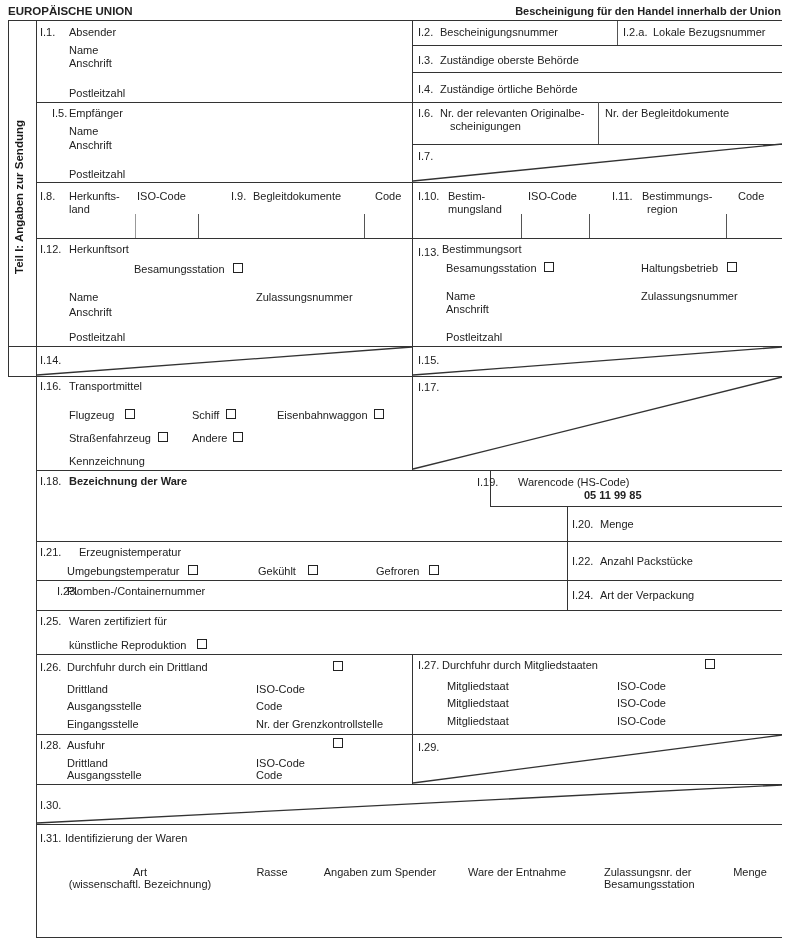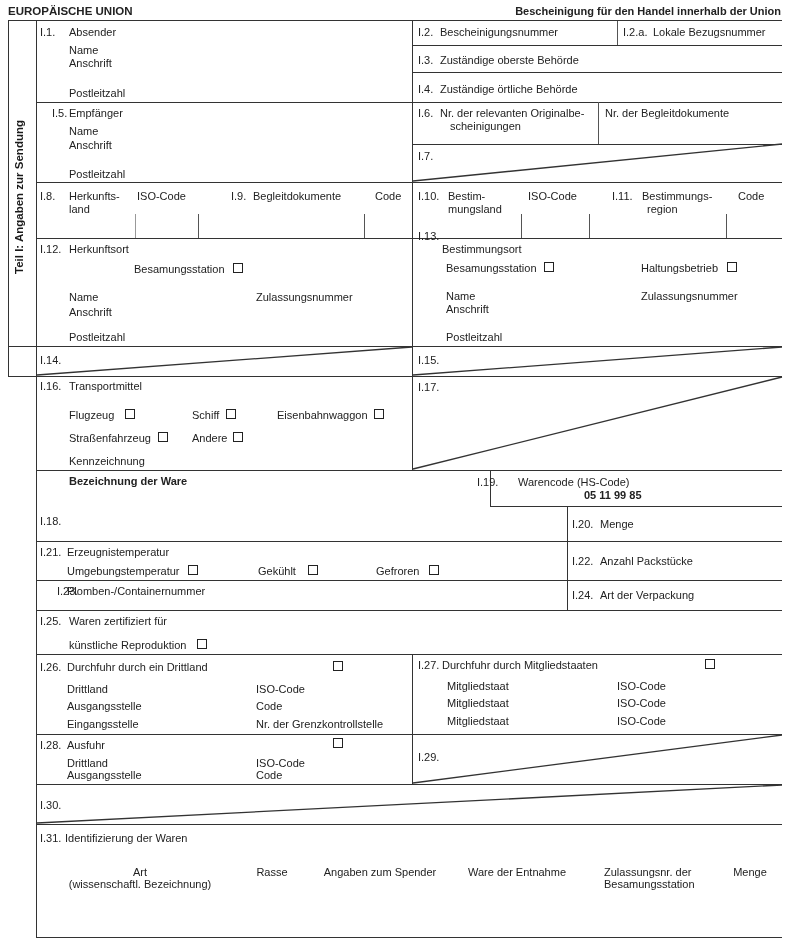--- a/index.html
+++ b/index.html
@@ -151,21 +151,21 @@
   <div class="t" style="left:69px;top:243px;">Herkunftsort</div>
   <div class="t" style="left:134px;top:263px;">Besamungsstation</div>
   <div class="cb" style="left:233px;top:263px;"></div>
   <div class="t" style="left:69px;top:291px;">Name</div>
   <div class="t" style="left:256px;top:291px;">Zulassungsnummer</div>
   <div class="t" style="left:69px;top:306px;">Anschrift</div>
   <div class="t" style="left:69px;top:331px;">Postleitzahl</div>
 </div>
 
 <div class="field">
-  <div class="t" style="left:418px;top:230px;">I.13.</div>
+  <div class="t" style="left:418px;top:246px;">I.13.</div>
   <div class="t" style="left:442px;top:243px;">Bestimmungsort</div>
   <div class="t" style="left:446px;top:262px;">Besamungsstation</div>
   <div class="cb" style="left:544px;top:262px;"></div>
   <div class="t" style="left:641px;top:262px;">Haltungsbetrieb</div>
   <div class="cb" style="left:727px;top:262px;"></div>
   <div class="t" style="left:446px;top:290px;">Name</div>
   <div class="t" style="left:641px;top:290px;">Zulassungsnummer</div>
   <div class="t" style="left:446px;top:303px;">Anschrift</div>
   <div class="t" style="left:446px;top:331px;">Postleitzahl</div>
 </div>
@@ -184,36 +184,36 @@
   <div class="cb" style="left:374px;top:409px;"></div>
   <div class="t" style="left:69px;top:432px;">Straßenfahrzeug</div>
   <div class="cb" style="left:158px;top:432px;"></div>
   <div class="t" style="left:192px;top:432px;">Andere</div>
   <div class="cb" style="left:233px;top:432px;"></div>
   <div class="t" style="left:69px;top:455px;">Kennzeichnung</div>
 </div>
 <div class="t" style="left:418px;top:381px;">I.17.</div>
 
 <div class="field">
-  <div class="t" style="left:40px;top:475px;margin-top:40px;">I.18.</div>
+  <div class="t" style="left:40px;top:475px;">I.18.</div>
   <div class="t" style="left:69px;top:475px;font-weight:bold;">Bezeichnung der Ware</div>
 </div>
 <div class="field">
   <div class="t" style="left:477px;top:476px;">I.19.</div>
   <div class="t" style="left:518px;top:476px;">Warencode (HS-Code)</div>
   <div class="t b" style="left:584px;top:489px;">05 11 99 85</div>
 </div>
 <div class="field">
   <div class="t" style="left:572px;top:518px;">I.20.</div>
   <div class="t" style="left:600px;top:518px;">Menge</div>
 </div>
 
 <div class="field">
   <div class="t" style="left:40px;top:546px;">I.21.</div>
-  <div class="t" style="left:67px;top:546px;">Erzeugnistemperatur</div>
+  <div class="t" style="left:79px;top:546px;">Erzeugnistemperatur</div>
   <div class="t" style="left:67px;top:565px;">Umgebungstemperatur</div>
   <div class="cb" style="left:188px;top:565px;"></div>
   <div class="t" style="left:258px;top:565px;">Gekühlt</div>
   <div class="cb" style="left:308px;top:565px;"></div>
   <div class="t" style="left:376px;top:565px;">Gefroren</div>
   <div class="cb" style="left:429px;top:565px;"></div>
 </div>
 <div class="field">
   <div class="t" style="left:572px;top:555px;">I.22.</div>
   <div class="t" style="left:600px;top:555px;">Anzahl Packstücke</div>
@@ -261,21 +261,21 @@
 
 <div class="field">
   <div class="t" style="left:40px;top:739px;">I.28.</div>
   <div class="t" style="left:67px;top:739px;">Ausfuhr</div>
   <div class="cb" style="left:333px;top:738px;"></div>
   <div class="t" style="left:67px;top:757px;">Drittland</div>
   <div class="t" style="left:256px;top:757px;">ISO-Code</div>
   <div class="t" style="left:67px;top:769px;">Ausgangsstelle</div>
   <div class="t" style="left:256px;top:769px;">Code</div>
 </div>
-<div class="t" style="left:418px;top:741px;margin-top:10px;">I.29.</div>
+<div class="t" style="left:418px;top:741px;">I.29.</div>
 <div class="t" style="left:40px;top:799px;">I.30.</div>
 
 <div class="field">
   <div class="t" style="left:40px;top:832px;">I.31.</div>
   <div class="t" style="left:65px;top:832px;">Identifizierung der Waren</div>
   <div class="t center" style="left:55px;top:866px;width:170px;">
     <div>Art</div>
       <div>(wissenschaftl. Bezeichnung)</div>
   </div>
   <div class="t center" style="left:247px;top:866px;width:50px;">

